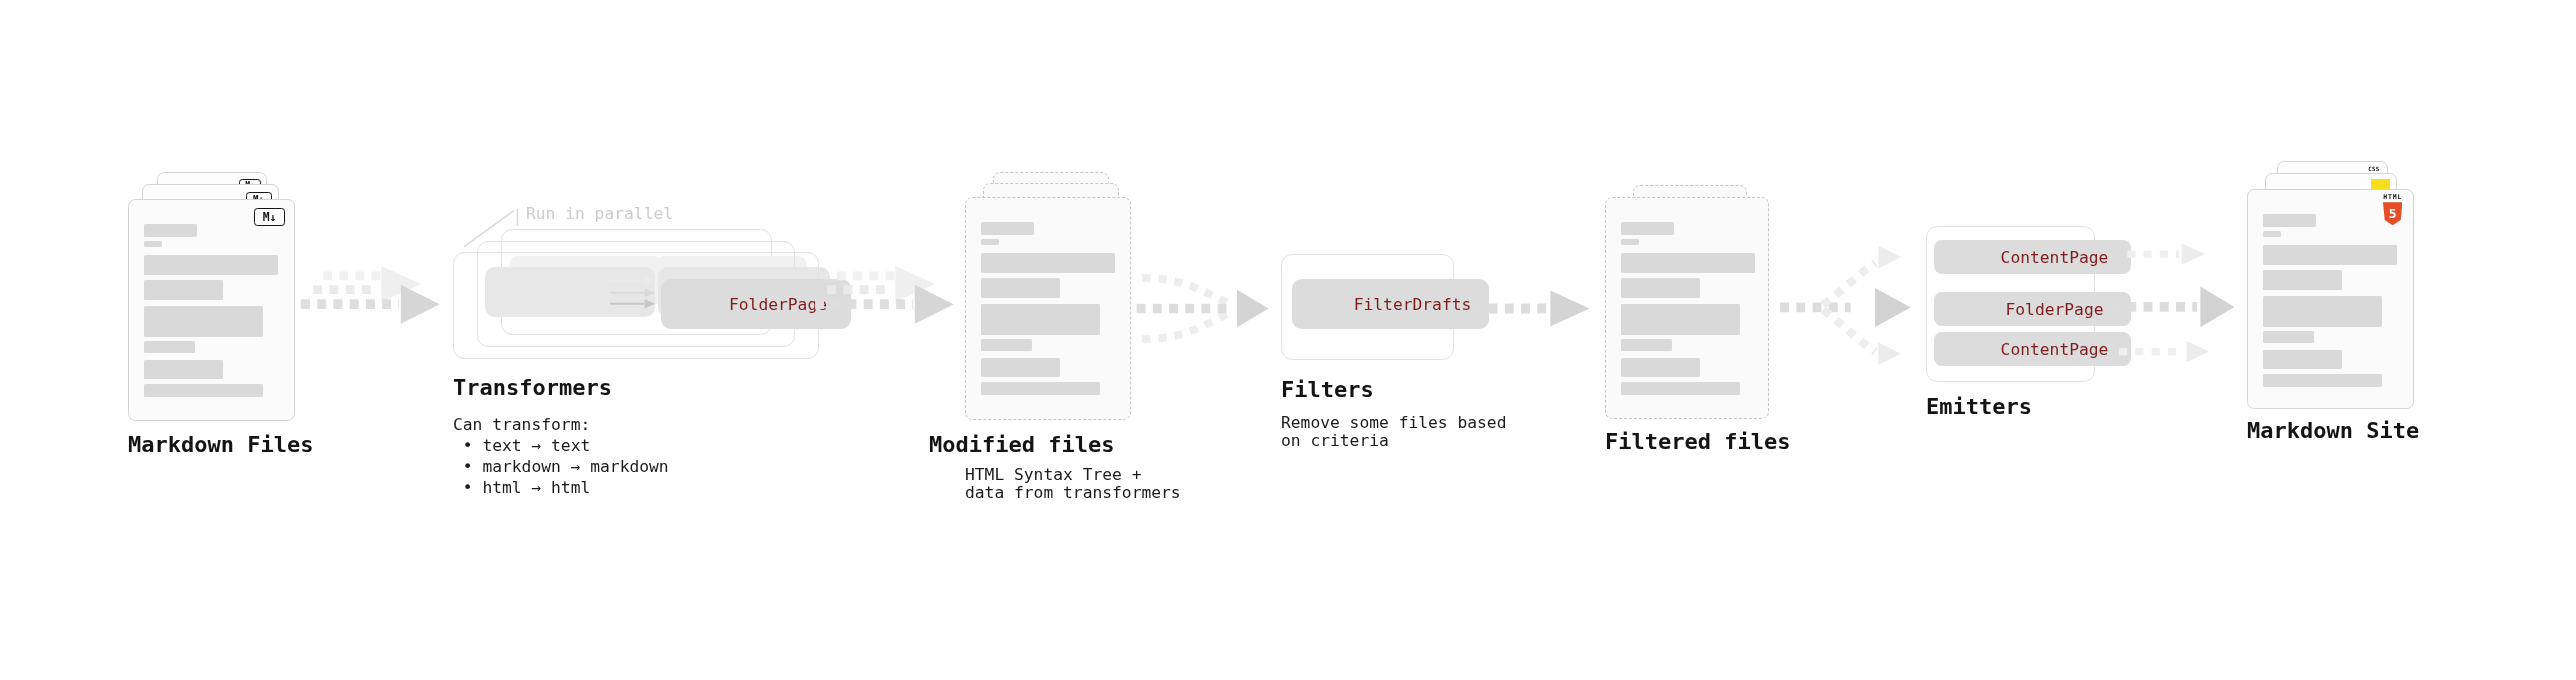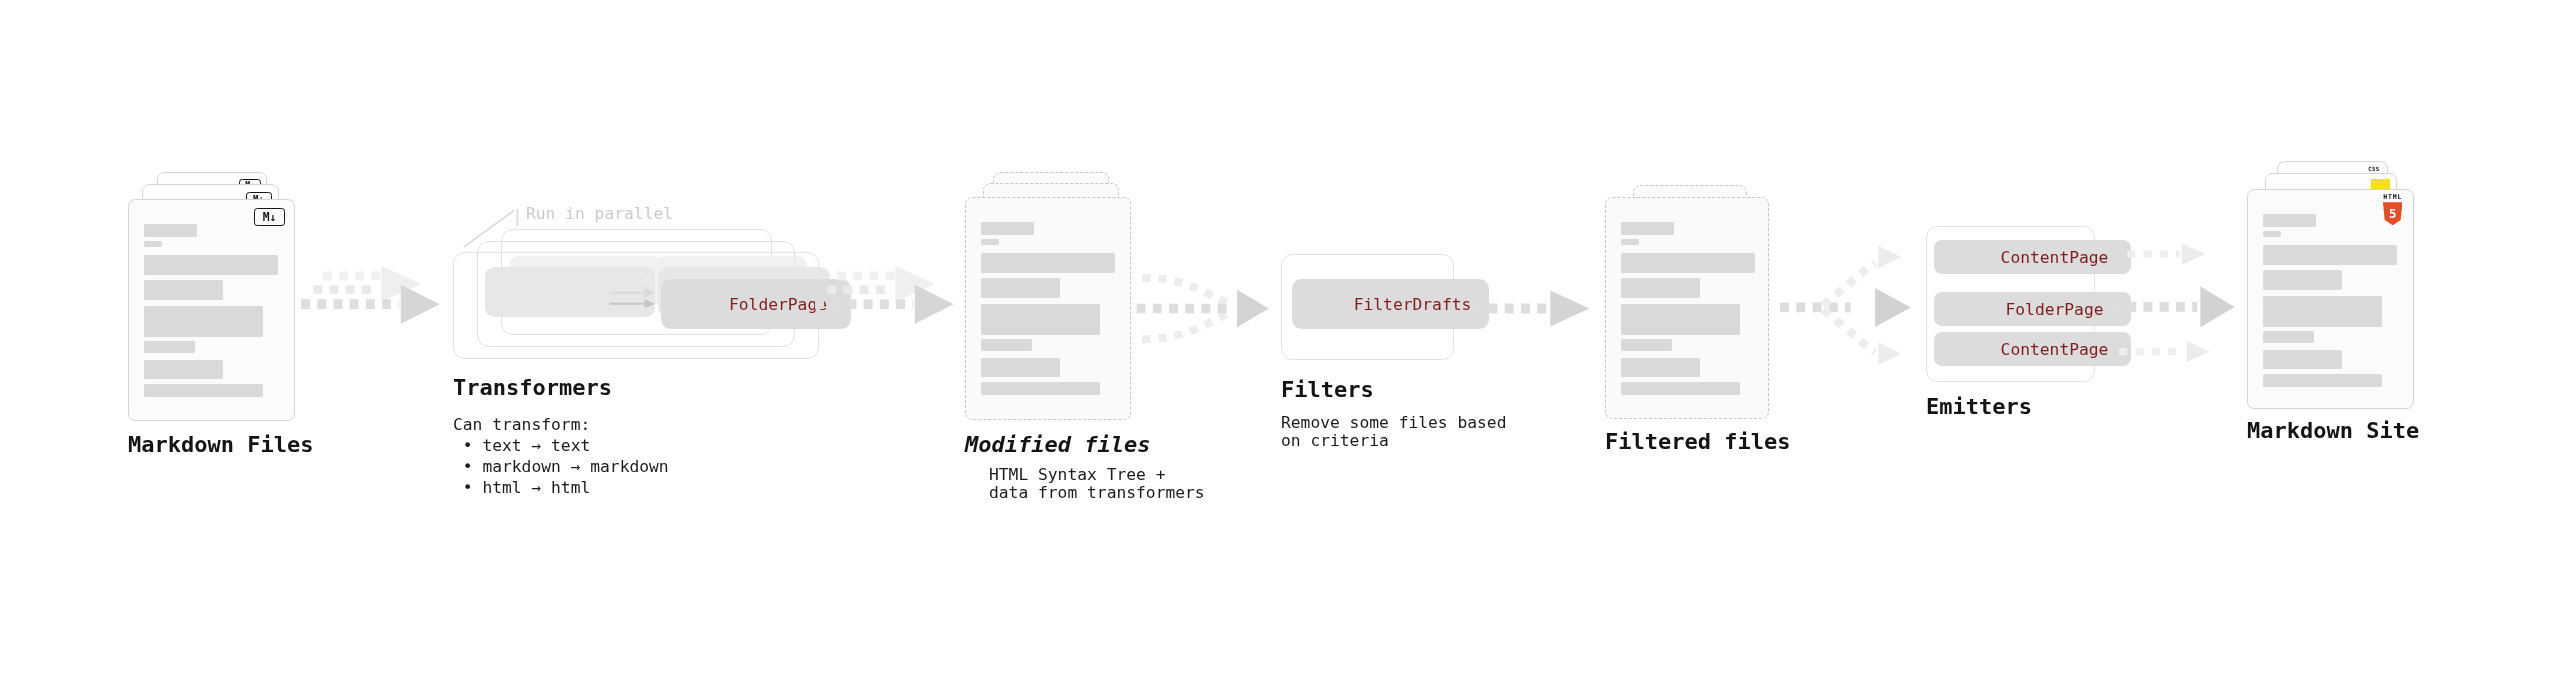--- a/index.html
+++ b/index.html
@@ -137,22 +137,22 @@
     <div class="card dashed" style="left:965px;top:197px;width:166px;height:223px;">
       <div class="bar" style="top:24.4px;width:53px;height:12.2px;"></div>
       <div class="bar" style="top:41px;width:18.7px;height:5.7px;"></div>
       <div class="bar" style="top:55px;width:134px;height:19.5px;"></div>
       <div class="bar" style="top:80px;width:79px;height:19.5px;"></div>
       <div class="bar" style="top:106px;width:119px;height:31px;"></div>
       <div class="bar" style="top:141px;width:51px;height:12.2px;"></div>
       <div class="bar" style="top:160px;width:79px;height:18.7px;"></div>
       <div class="bar" style="top:184px;width:119px;height:13px;"></div>
     </div>
-    <div class="title" style="left:965px;top:432px;font-style:italic;">Modified files</div>
-    <div class="sub wide" style="left:965px;top:466px;margin-left:24px;">HTML Syntax Tree +
+    <div class="title" style="left:929px;top:432px;">Modified files</div>
+    <div class="sub wide" style="left:965px;top:466px;">HTML Syntax Tree +
 data from transformers</div>
   </div>
 
   <svg class="abs" style="left:1134px;top:268px;" width="138" height="81" viewBox="0 0 170 100">
     <path d="M 10,12 C 55,12 82,26 114,43" stroke="#ededed" stroke-width="10" stroke-dasharray="10 10" fill="none"></path>
     <path d="M 10,88 C 55,88 82,74 114,57" stroke="#ededed" stroke-width="10" stroke-dasharray="10 10" fill="none"></path>
     <line x1="3" y1="50" x2="114" y2="50" stroke="#dddddd" stroke-width="12" stroke-dasharray="11 9"></line>
     <polygon points="127,27 166,50 127,73" fill="#d4d4d4"></polygon>
   </svg>
 

